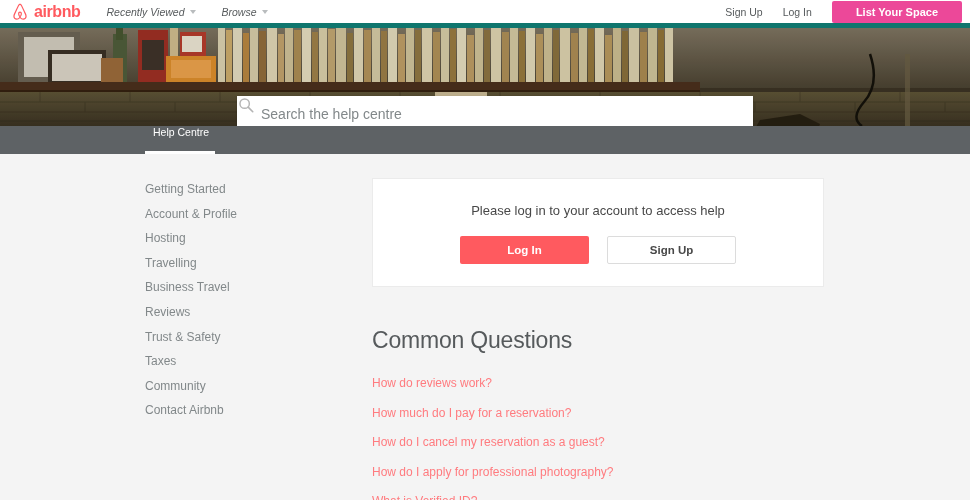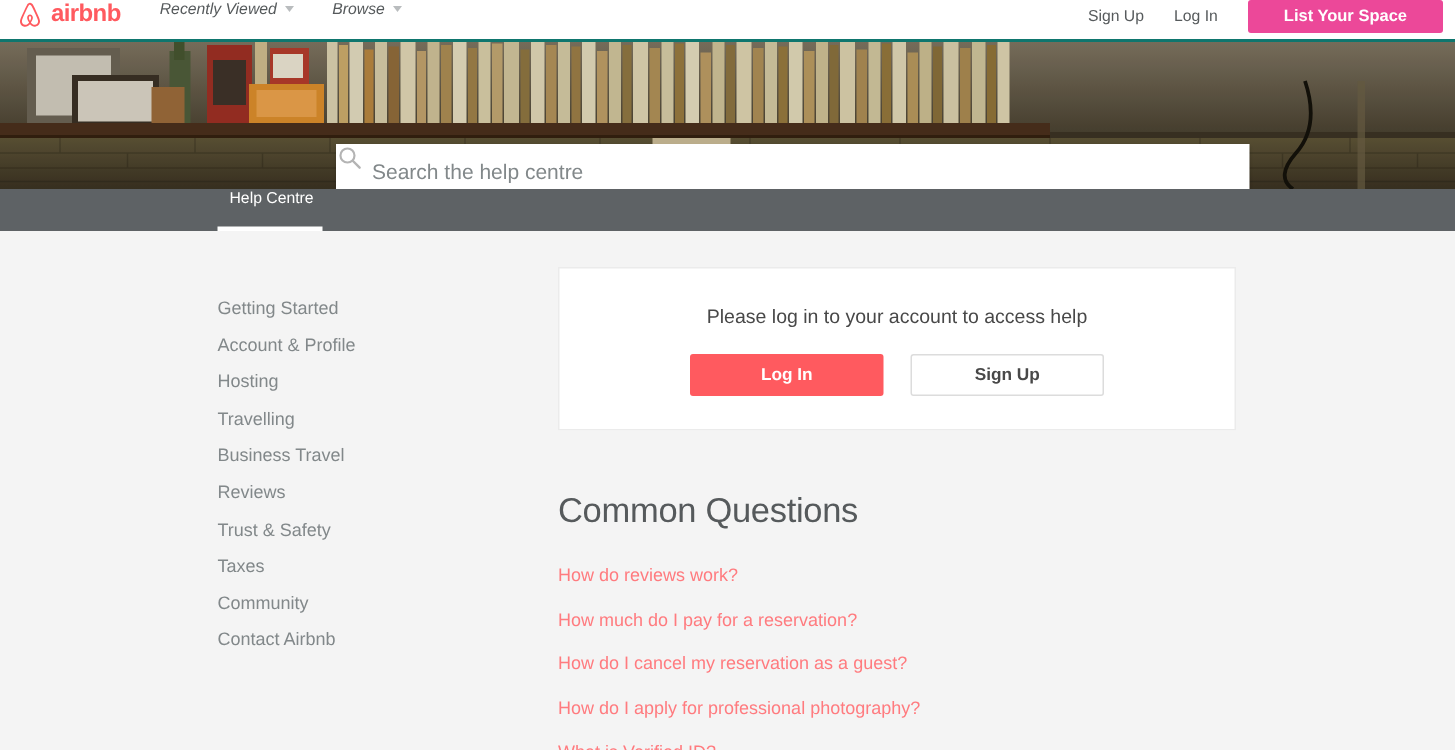--- a/index.html
+++ b/index.html
@@ -8,22 +8,22 @@
     font-family: "Liberation Sans", sans-serif;
     background: #f5f5f5;
     overflow: hidden;
   }
   .page { position: relative; width: 970px; height: 500px; background: #f4f4f4; }
 
   
   .header {
     position: absolute; top: 0; left: 0; width: 970px; height: 28px;
     background: #ffffff;
-    border-bottom: 2px solid #0f766e;
-    display: flex; align-items: flex-start;
+    border-bottom: 5px solid #0f766e;
+    display: flex; align-items: center;
   }
   .logo { display: flex; align-items: center; margin-left: 10px; gap: 4px; }
   .logo svg { display: block; }
   .logo-word {
     color: #ff5a5f; font-size: 16px; font-weight: bold;
     letter-spacing: -0.4px; line-height: 1;
   }
   .nav-left { display: flex; align-items: center; margin-left: 26px; gap: 26px; }
   .nav-item {
     display: flex; align-items: center; gap: 5px;
@@ -48,22 +48,22 @@
   }
 
   
   .hero {
     position: absolute; top: 28px; left: 0; width: 970px; height: 98px;
     overflow: hidden;
     background: #3b3224;
   }
   .hero svg { position: absolute; top: 0; left: 0; }
   .search-wrap {
-    position: absolute; top: 68px; left: 224px;
-    width: 609px; height: 36px;
+    position: absolute; top: 68px; left: 237px;
+    width: 516px; height: 36px;
     background: #ffffff;
     display: flex; align-items: center;
     box-shadow: 0 1px 2px rgba(0,0,0,0.18);
     z-index: 5;
   }
   .search-icon { margin-left: 14px; display: flex; align-items: center; }
   .search-input {
     flex: 1; border: none; outline: none;
     font-family: "Liberation Sans", sans-serif;
     font-size: 14px; color: #565a5c;
@@ -82,21 +82,21 @@
     font-size: 10.5px; color: #ffffff; cursor: pointer; white-space: nowrap;
   }
   .tab-underline {
     position: absolute; left: 145px; bottom: 0;
     width: 70px; height: 3px; background: #ffffff;
   }
 
   
   .body { position: absolute; top: 154px; left: 0; width: 970px; height: 346px; }
 
-  .sidebar { position: absolute; top: 44px; left: 145px; width: 180px; }
+  .sidebar { position: absolute; top: 28px; left: 145px; width: 180px; }
   .side-item {
     font-size: 12px; color: #82888a;
     margin-bottom: 10.6px; cursor: pointer; white-space: nowrap;
   }
 
   .content { position: absolute; top: 24px; left: 372px; width: 452px; }
 
   .login-card {
     width: 452px; background: #ffffff;
     border: 1px solid #ebebeb;

